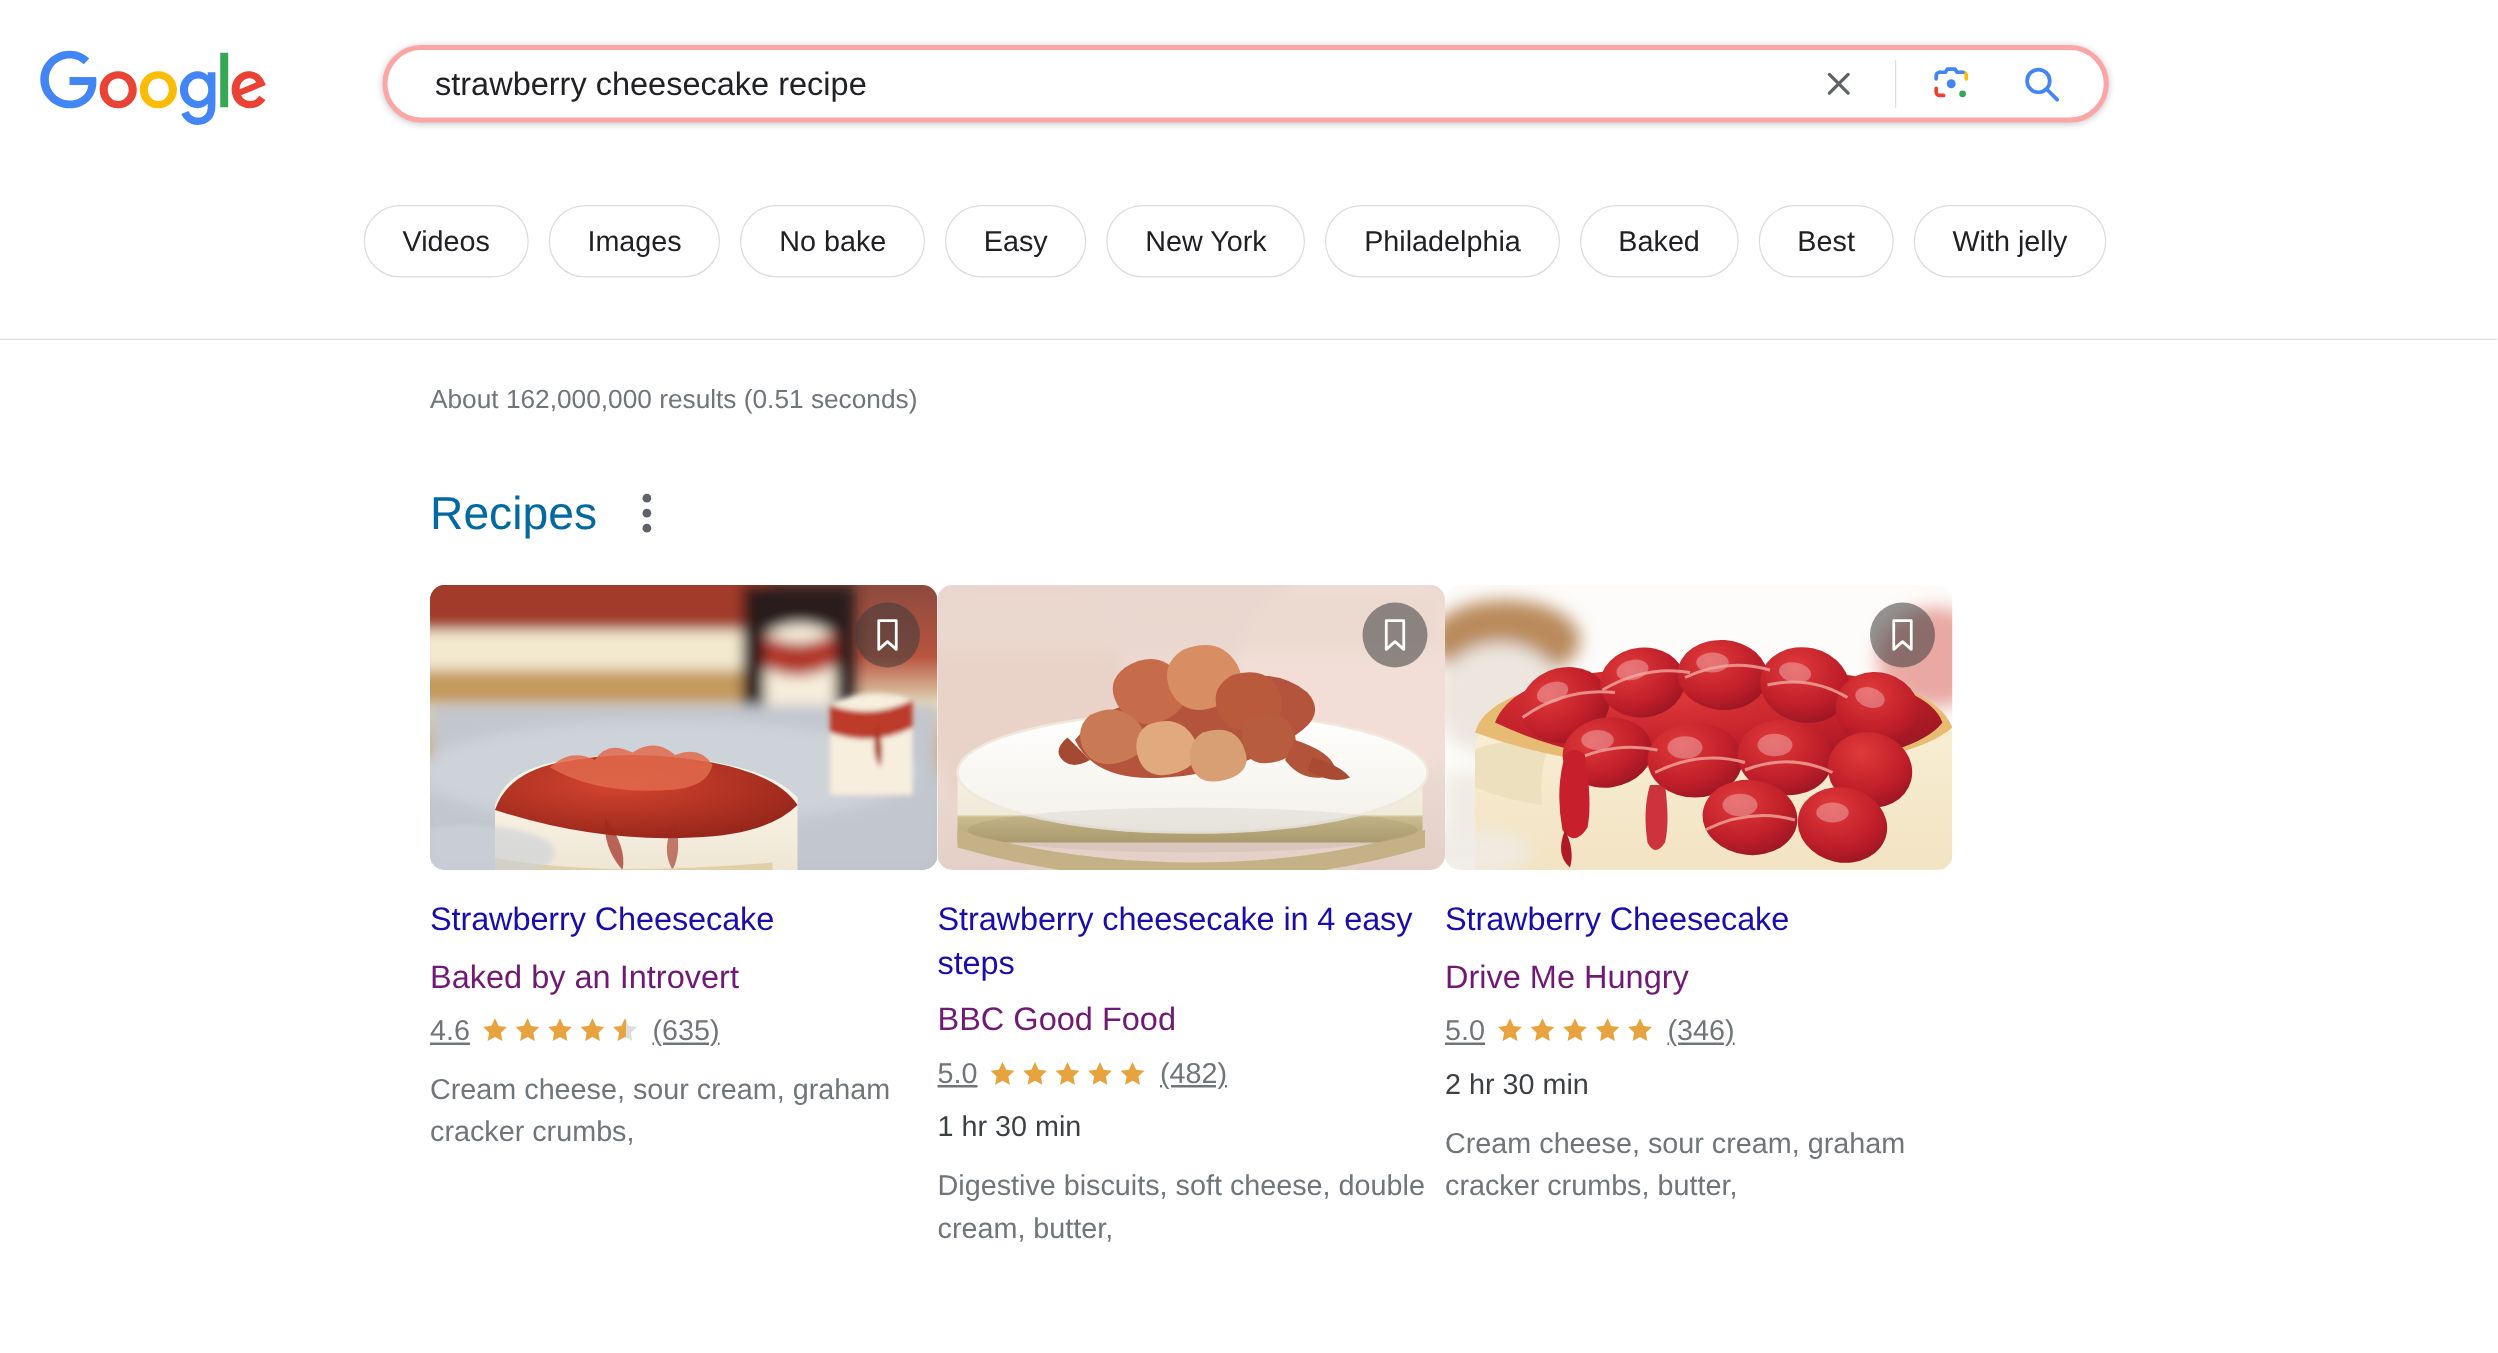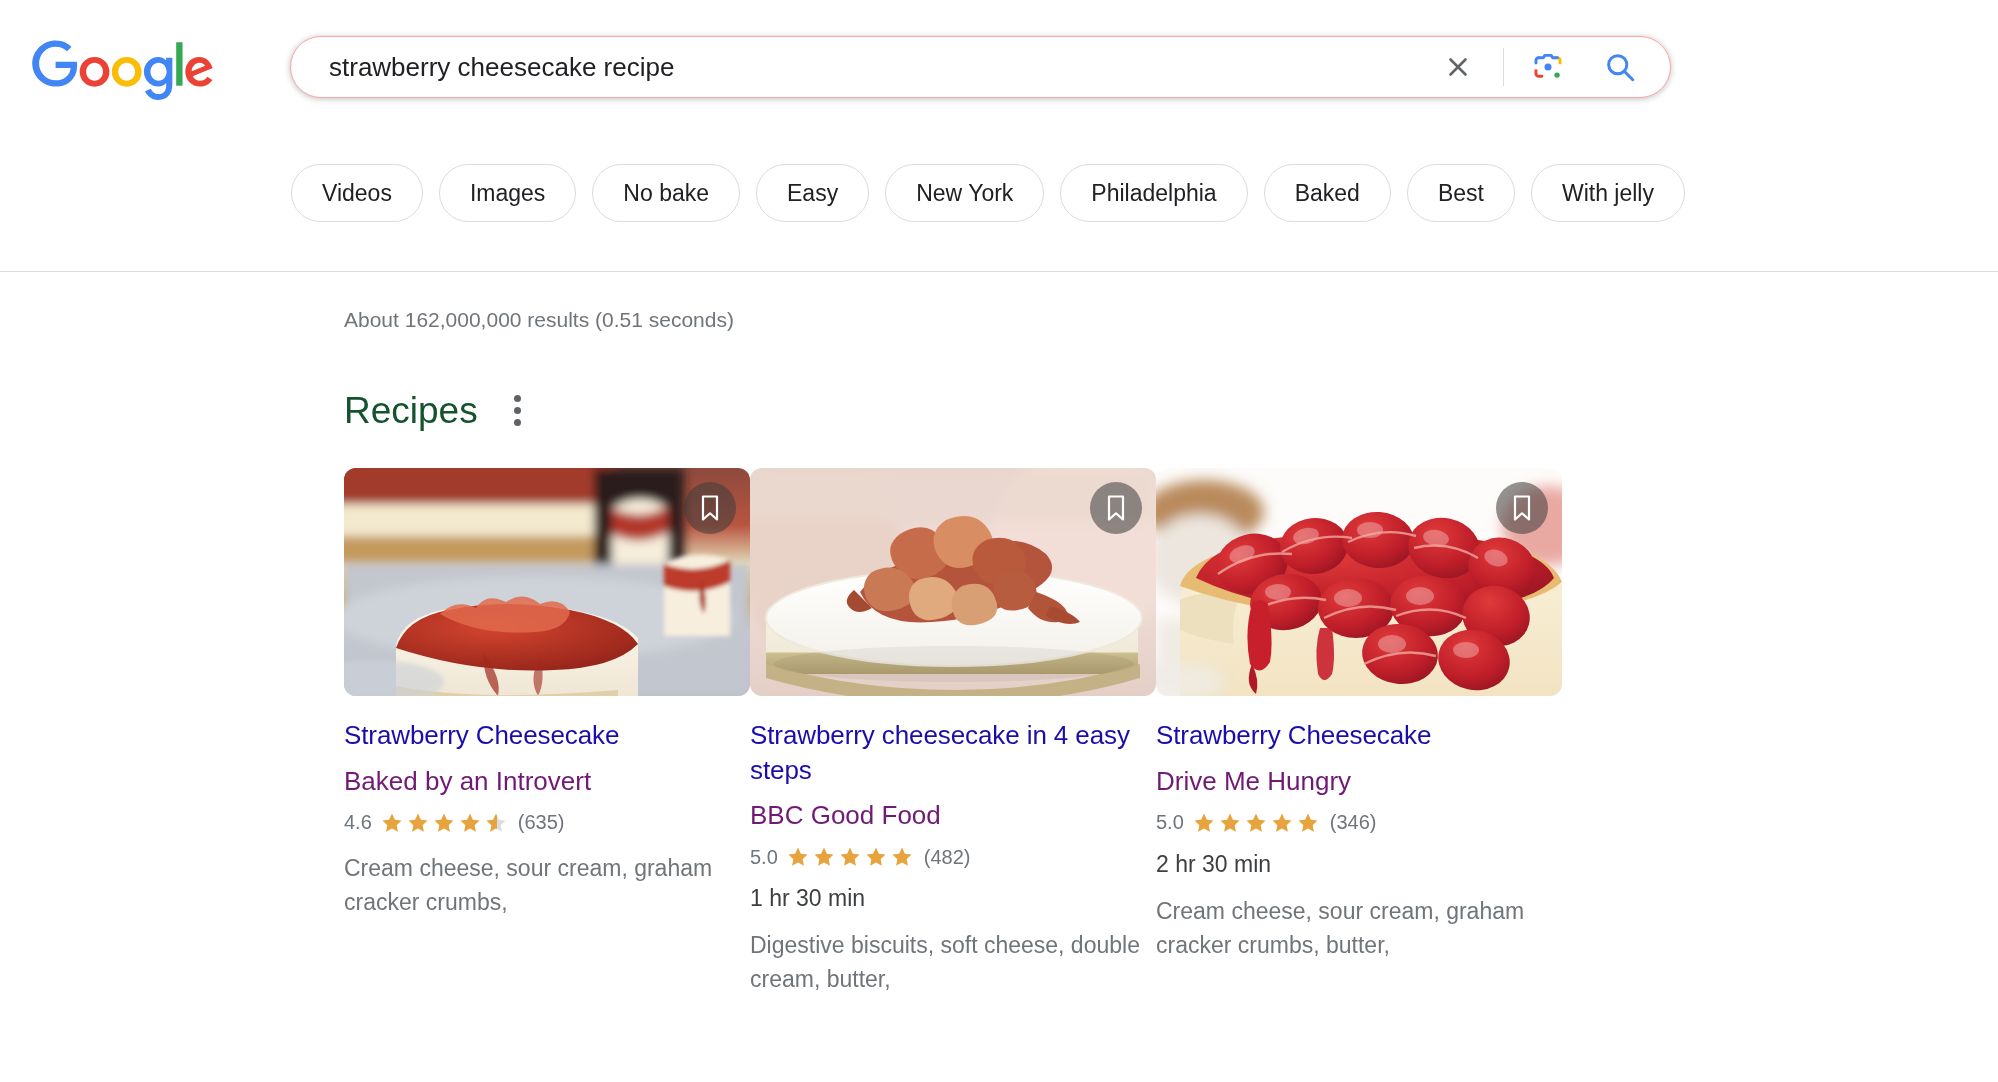--- a/index.html
+++ b/index.html
@@ -29,24 +29,24 @@
   .logo {
     position: absolute;
     left: 32px; top: 40px;
     width: 182px; height: 62px;
   }
   .logo svg { display: block; width: 182px; height: 62px; }
 
   
   .searchbox {
     position: absolute;
-    left: 290px; top: 36px;
+    left: 306px; top: 36px;
     width: 1381px; height: 62px;
     background: #ffffff;
-    border: 1px solid #fca5a5;
+    border: 4px solid #fca5a5;
     border-radius: 31px;
     box-shadow: 0 1px 6px rgba(32,33,36,0.28);
     display: flex;
     align-items: center;
   }
   .search-input {
     flex: 1;
     border: none;
     outline: none;
     background: transparent;
@@ -117,21 +117,21 @@
 
   .recipes-head {
     position: absolute;
     left: 344px; top: 115px;
     display: flex;
     align-items: center;
     gap: 26px;
   }
   .recipes-title {
     font-size: 37px;
-    color: #14532d;
+    color: #0369a1;
     font-weight: normal;
     margin: 0;
     line-height: 1;
   }
   .kebab {
     display: flex;
     flex-direction: column;
     gap: 5px;
     padding: 8px 10px;
     cursor: pointer;
@@ -181,26 +181,27 @@
     font-weight: normal;
     letter-spacing: -0.1px;
   }
   .card-source {
     margin: 13px 0 0 0;
     font-size: 26px;
     color: #701a75;
   }
   .card-rating {
     margin: 14px 0 0 0;
-    font-size: 20px;
+    font-size: 23px;
     color: #70757a;
     display: flex;
     align-items: center;
     gap: 8px;
     white-space: nowrap;
+    text-decoration: underline;
   }
   .stars { display: inline-flex; align-items: center; }
   .stars svg { display: block; }
   .card-time {
     margin: 16px 0 0 0;
     font-size: 23px;
     color: #3c4043;
   }
   .card-ingredients {
     margin: 16px 0 0 0;

